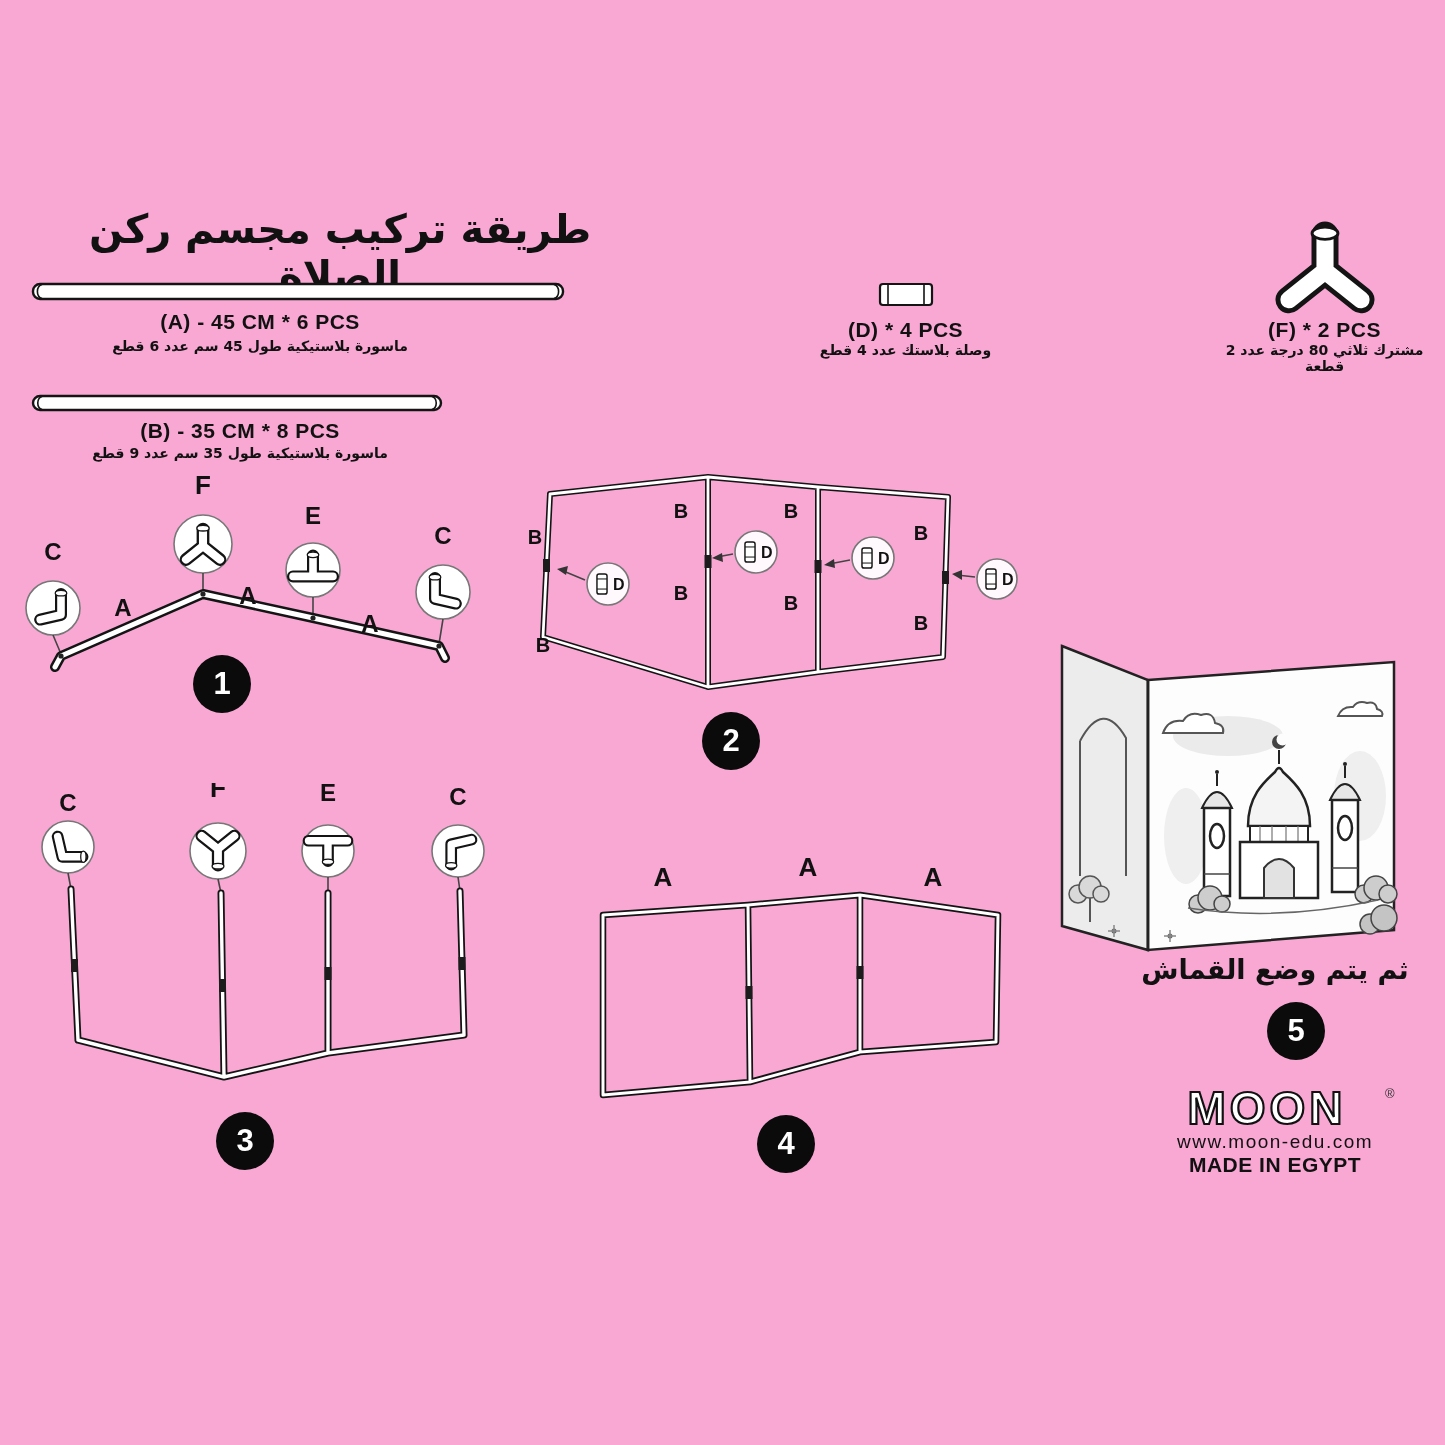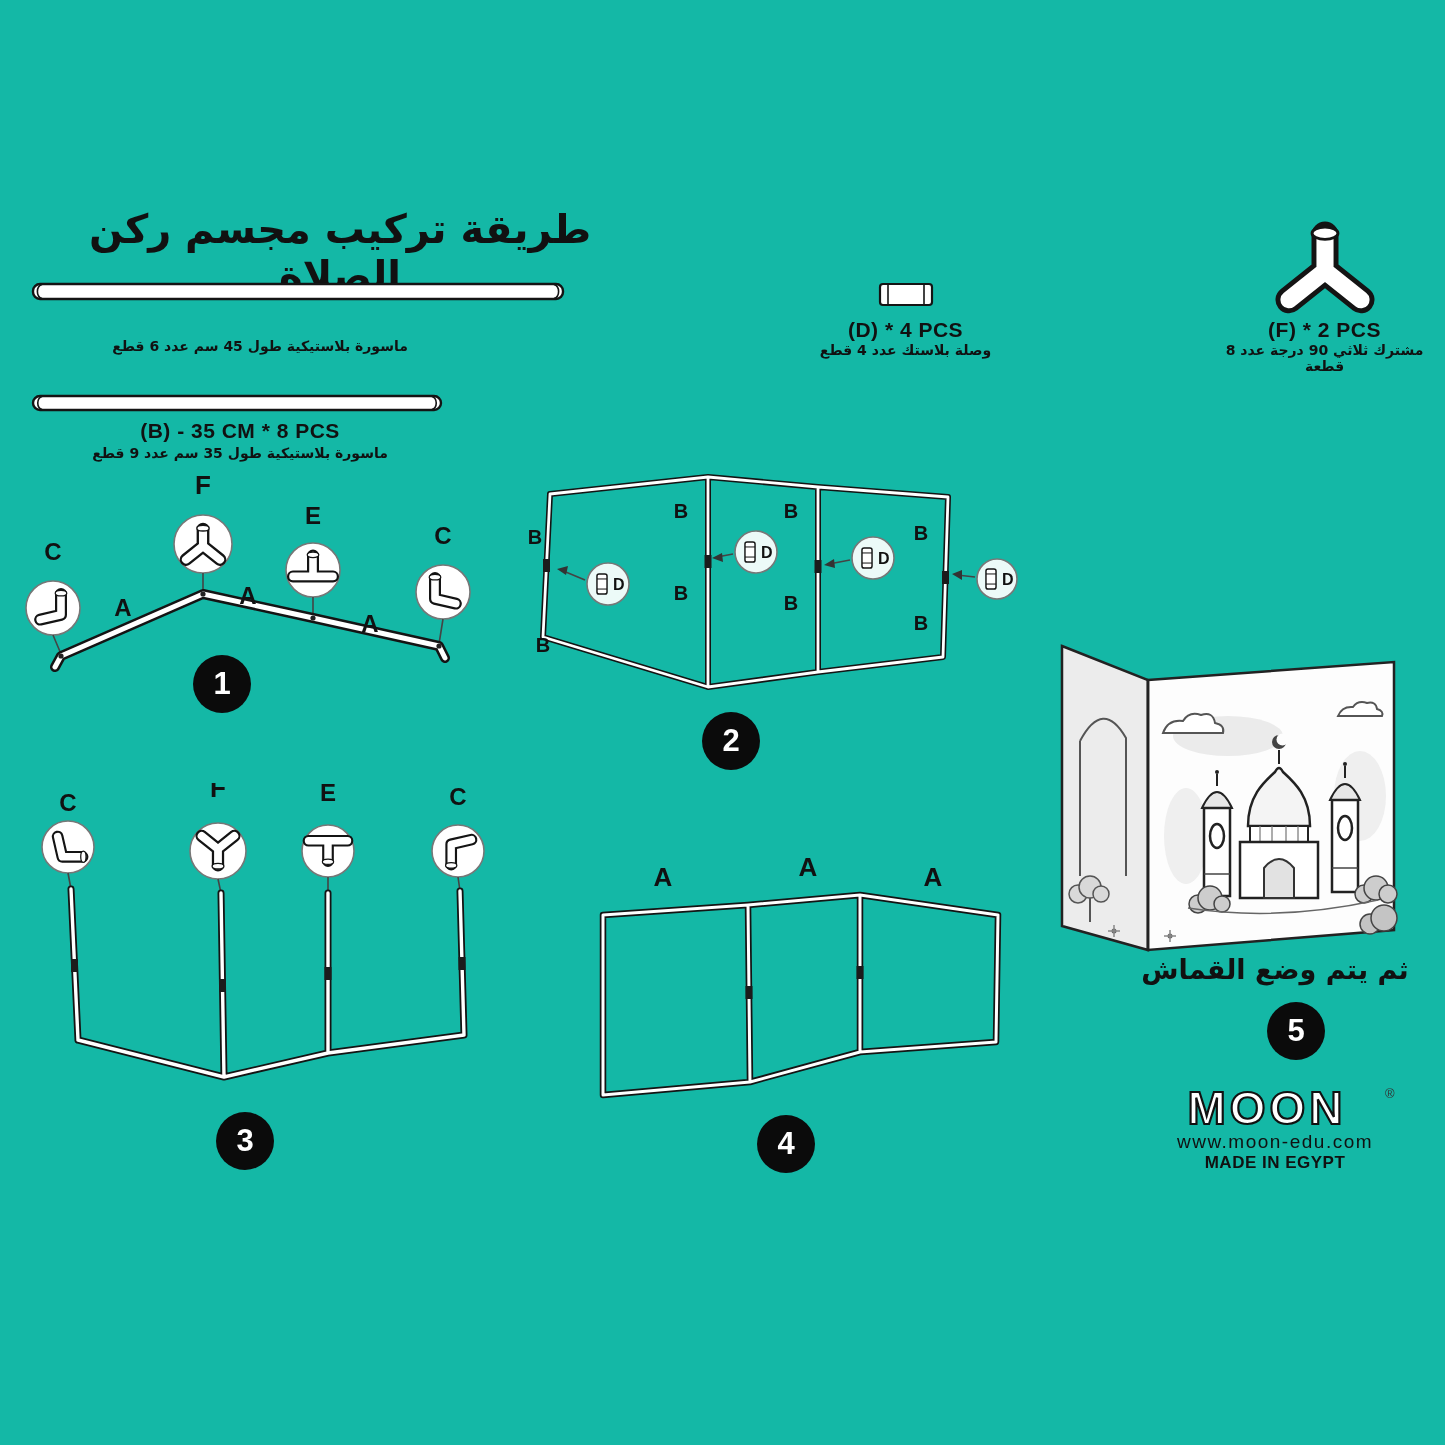--- a/index.html
+++ b/index.html
@@ -1,29 +1,29 @@
 <!DOCTYPE html>
 <html><head>
 <meta charset="utf-8">
 <style>
   * { margin:0; padding:0; box-sizing:border-box; }
   html,body { background:#fff; }
   body { width:1445px; height:1445px; font-family:"Liberation Sans",sans-serif; color:#111; }
-  .page { position:relative; width:1445px; height:1445px; background:#14b8a6; overflow:hidden; }
+  .page { position:relative; width:1445px; height:1445px; background:#f9a8d4; overflow:hidden; }
   .abs { position:absolute; }
   .title { font-family:"DejaVu Sans",sans-serif; font-weight:bold; font-size:40px; direction:rtl; text-align:center; }
   .plabel { font-weight:bold; font-size:21px; letter-spacing:0.5px; text-align:center; }
   .pdesc { font-family:"DejaVu Sans",sans-serif; direction:rtl; font-weight:bold; font-size:14px; text-align:center; }
   .part-col { position:absolute; top:222px; text-align:center; }
   .icon-wrap { height:92px; display:flex; align-items:flex-end; justify-content:center; margin-bottom:4px; }
   .badge { position:absolute; width:58px; height:58px; border-radius:50%; background:#0b0b0b; color:#fff;
            display:flex; align-items:center; justify-content:center; font-size:31px; font-weight:bold; }
   .caption5 { font-family:"DejaVu Sans",sans-serif; direction:rtl; font-weight:bold; font-size:27px; text-align:center; }
   .site { font-size:19px; letter-spacing:1.5px; text-align:center; color:#111; }
-  .origin { font-size:17px; font-weight:bold; text-align:center; letter-spacing:0.5px; }
+  .origin { font-size:21px; font-weight:bold; text-align:center; letter-spacing:0.5px; }
   .pipe-o { fill:none; stroke:#141414; stroke-linecap:round; stroke-linejoin:round; }
   .pipe-i { fill:none; stroke:#ffffff; stroke-linecap:round; stroke-linejoin:round; }
   .thin { fill:none; stroke:#444; stroke-width:1.6; }
   .slbl { font-family:"Liberation Sans",sans-serif; font-weight:bold; fill:#111; }
   .ccirc { fill:#ffffff; stroke:#777; stroke-width:1.6; }
   .tick { fill:#1c1c1c; }
 </style>
 </head>
 <body>
 
@@ -54,20 +54,21 @@
     </defs>
   </svg>
 
   <div class="abs title" style="left:70px; top:206px; width:540px;">طريقة تركيب مجسم ركن الصلاة</div>
 
   <svg class="abs" style="left:28px; top:281px;" width="540" height="22">
     <rect x="5" y="3" width="530" height="15" rx="7" fill="#fff" stroke="#141414" stroke-width="2.4"></rect>
     <path d="M14,3.5 a6,7.2 0 0,0 0,14" fill="none" stroke="#141414" stroke-width="1.6"></path>
     <path d="M526,3.5 a6,7.2 0 0,1 0,14" fill="none" stroke="#141414" stroke-width="1.6"></path>
   </svg>
+  <div class="abs plabel" style="left:60px; top:310px; width:400px;">(A) - 45 CM * 6 PCS</div>
   <div class="abs pdesc" style="left:60px; top:338px; width:400px;">ماسورة بلاستيكية طول 45 سم عدد 6 قطع</div>
 
   <svg class="abs" style="left:28px; top:393px;" width="418" height="21">
     <rect x="5" y="3" width="408" height="14" rx="7" fill="#fff" stroke="#141414" stroke-width="2.4"></rect>
     <path d="M14,3.5 a6,6.8 0 0,0 0,13" fill="none" stroke="#141414" stroke-width="1.6"></path>
     <path d="M404,3.5 a6,6.8 0 0,1 0,13" fill="none" stroke="#141414" stroke-width="1.6"></path>
   </svg>
   <div class="abs plabel" style="left:40px; top:419px; width:400px;">(B) - 35 CM * 8 PCS</div>
   <div class="abs pdesc" style="left:40px; top:445px; width:400px;">ماسورة بلاستيكية طول 35 سم عدد 9 قطع</div>
 
@@ -85,21 +86,21 @@
   </div>
 
 
   <div class="part-col" style="left:1222px; width:205px;">
     <div class="icon-wrap">
       <svg width="112" height="96">
           <use href="#sym-wye" transform="translate(56,53) scale(1.8)"></use>
         </svg>
     </div>
     <div class="plabel">(F) * 2 PCS</div>
-    <div class="pdesc">مشترك ثلاثي 90 درجة عدد 8 قطعة</div>
+    <div class="pdesc">مشترك ثلاثي 80 درجة عدد 2 قطعة</div>
   </div>
 
   <svg class="abs" style="left:18px; top:468px;" width="480" height="235">
     <text class="slbl" font-size="24" text-anchor="middle" x="35" y="92">C</text>
     <text class="slbl" font-size="26" text-anchor="middle" x="185" y="26">F</text>
     <text class="slbl" font-size="24" text-anchor="middle" x="295" y="56">E</text>
     <text class="slbl" font-size="24" text-anchor="middle" x="425" y="76">C</text>
 
     <circle class="ccirc" cx="35" cy="140" r="27"></circle>
     <circle class="ccirc" cx="185" cy="76" r="29"></circle>

